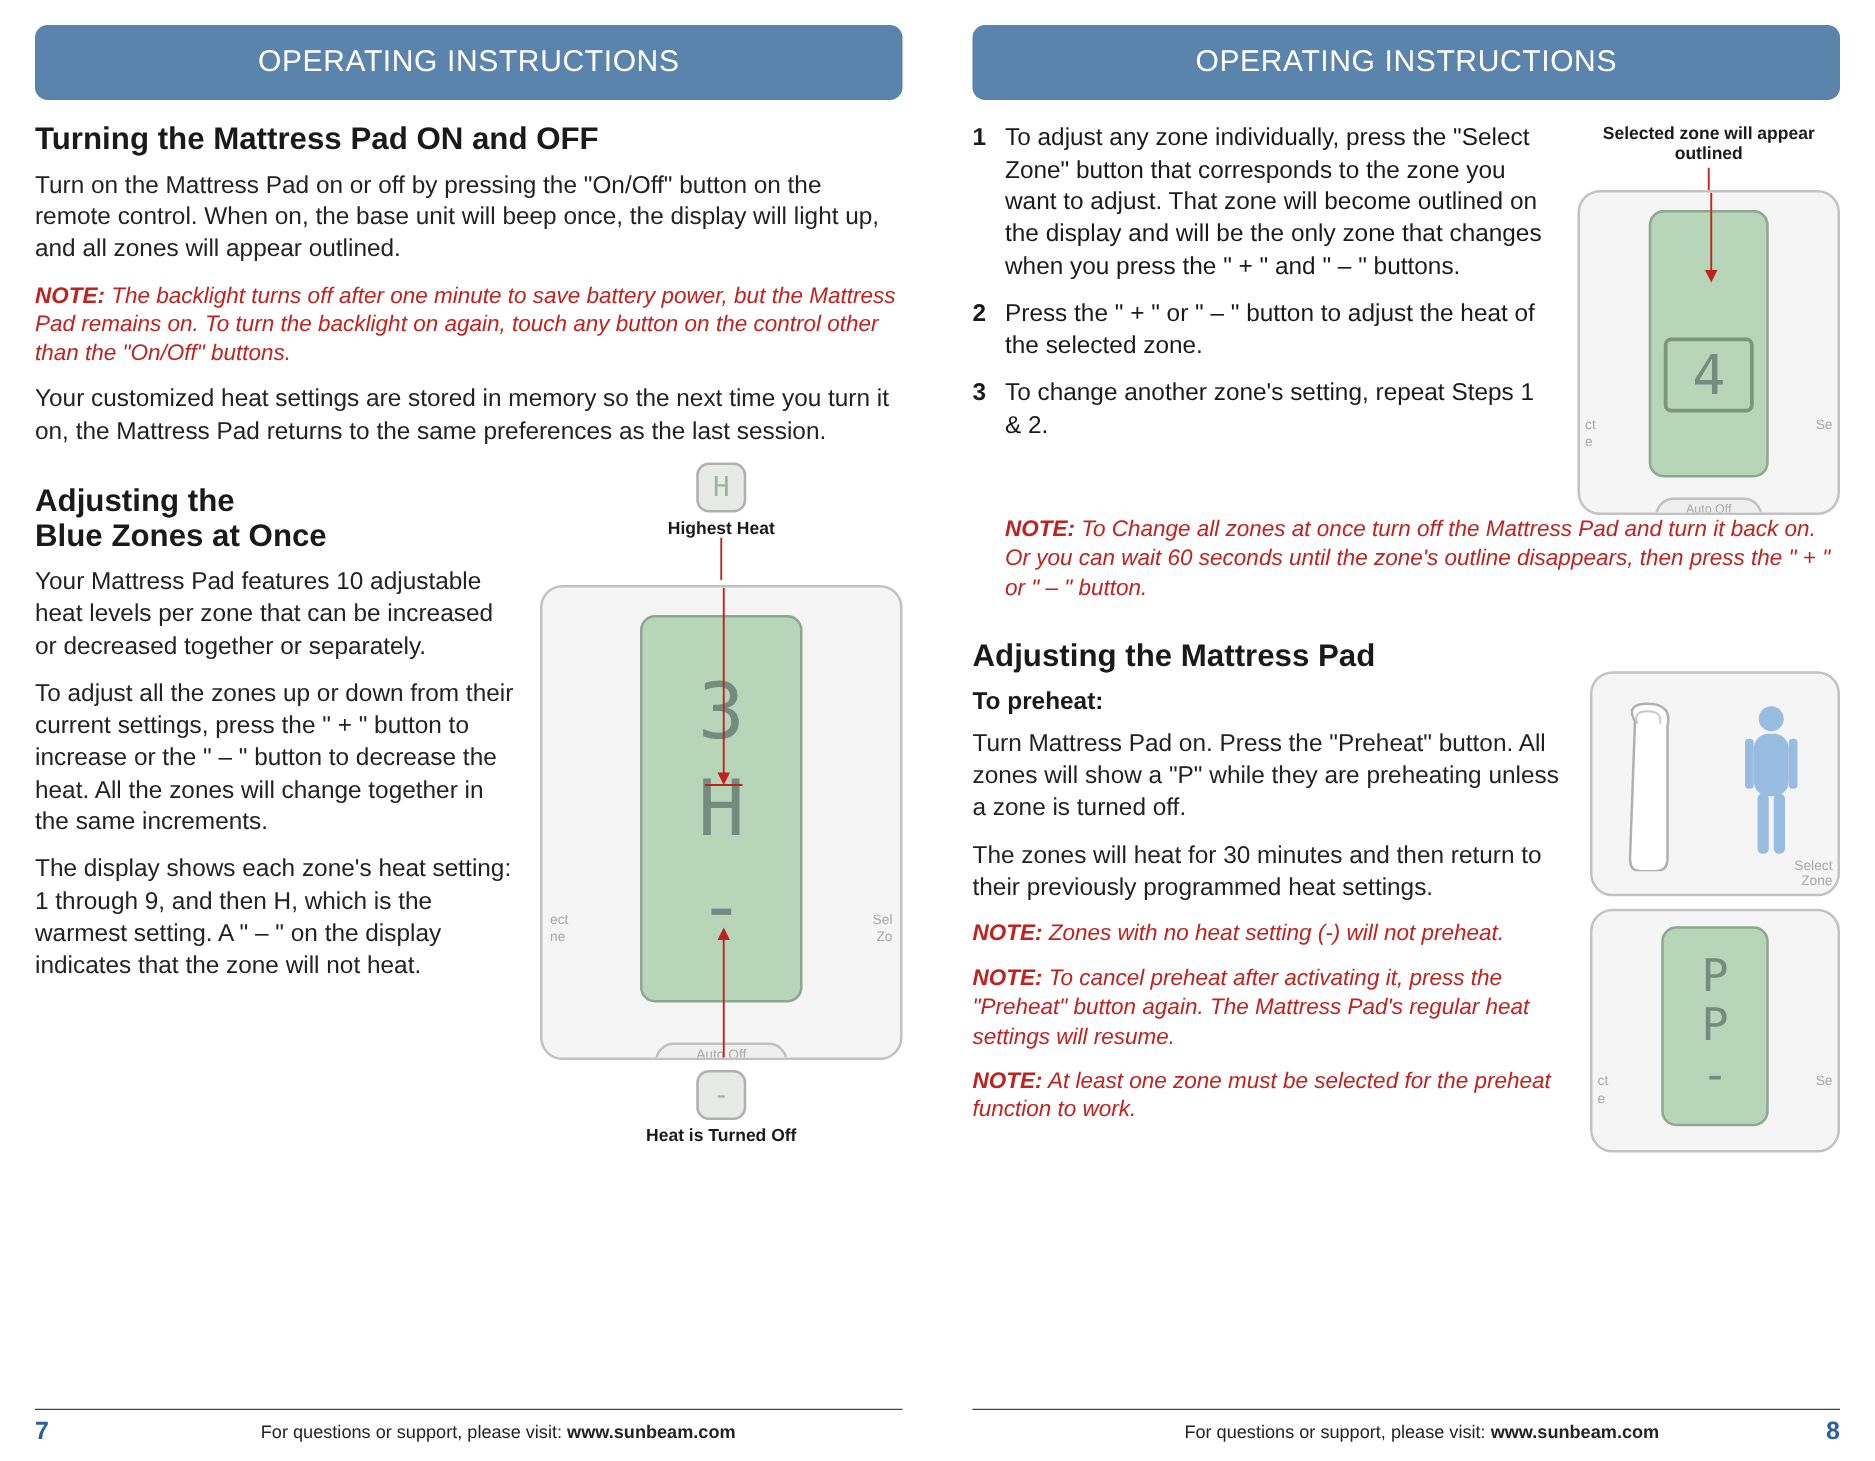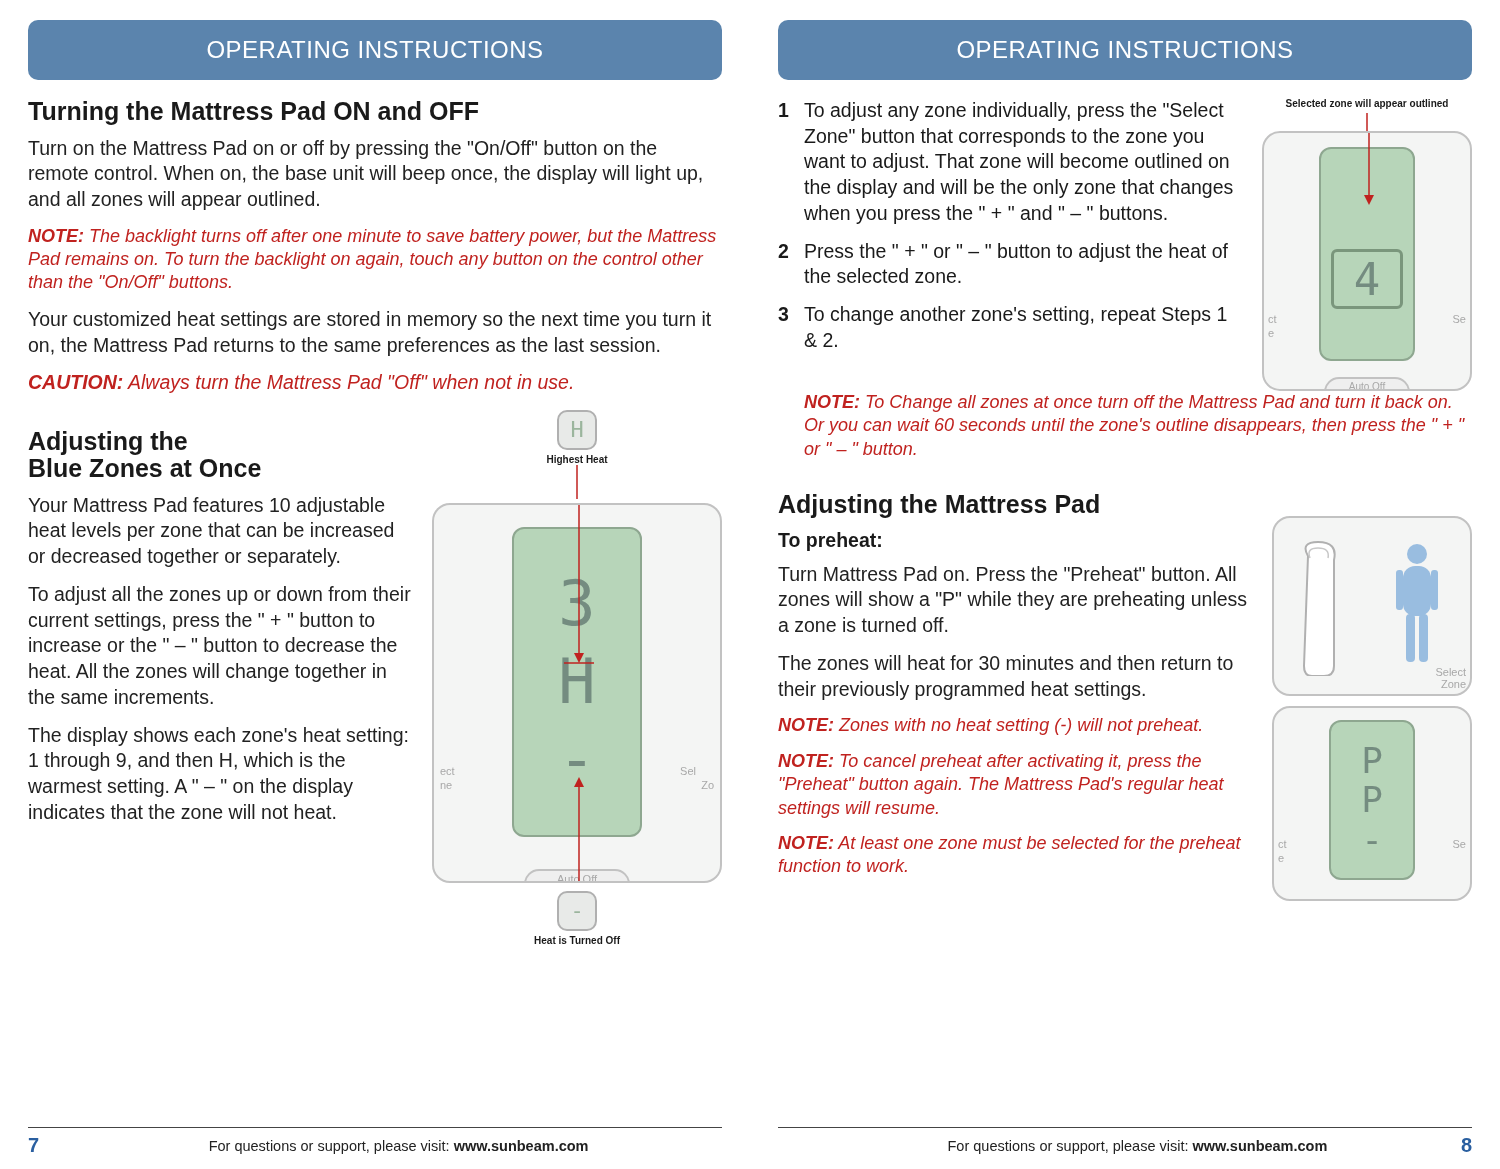--- a/index.html
+++ b/index.html
@@ -109,21 +109,21 @@
 }
 .pill-btn {
   width: 40px; height: 40px;
   border: 2px solid #b0b0b0;
   border-radius: 10px;
   background: #e8eae8;
   display: flex; align-items: center; justify-content: center;
   font-family: monospace; font-size: 22px; color: #9bb59d;
 }
 .caption {
-  font-size: 10px;
+  font-size: 14px;
   font-weight: 700;
   font-stretch: condensed;
   text-align: center;
 }
 .arrow-v { stroke: #c0221f; stroke-width: 1.5; fill: none; }
 .arrow-head { fill: #c0221f; }
 
 .footer {
   position: absolute;
   bottom: 12px;
@@ -176,24 +176,20 @@
     <span class="title">OPERATING INSTRUCTIONS</span>
   </div>
 
   <div class="section-title">Turning the Mattress Pad ON and OFF</div>
   <p class="body">Turn on the Mattress Pad on or off by pressing the "On/Off" button on the remote control. When on, the base unit will beep once, the display will light up, and all zones will appear outlined.</p>
   <p class="note">
     <span class="label">NOTE:</span>
     <span>The backlight turns off after one minute to save battery power, but the Mattress Pad remains on. To turn the backlight on again, touch any button on the control other than the "On/Off" buttons.</span>
   </p>
   <p class="body">Your customized heat settings are stored in memory so the next time you turn it on, the Mattress Pad returns to the same preferences as the last session.</p>
-  <p class="caution">
-    <span class="label">CAUTION:</span>
-    <span>Always turn the Mattress Pad "Off" when not in use.</span>
-  </p>
 
   <div class="flex-row">
     <div class="col-text">
       <div class="section-title" style="white-space:pre-line;">Adjusting the
 Blue Zones at Once</div>
       <p class="body">Your Mattress Pad features 10 adjustable heat levels per zone that can be increased or decreased together or separately.</p>
       <p class="body">To adjust all the zones up or down from their current settings, press the " + " button to increase or the " – " button to decrease the heat. All the zones will change together in the same increments.</p>
       <p class="body">The display shows each zone's heat setting: 1 through 9, and then H, which is the warmest setting. A " – " on the display indicates that the zone will not heat.</p>
     </div>
     <div class="col-fig fig-allzones">
@@ -201,21 +197,21 @@
         <div class="pill-btn" style="margin:0 auto 4px;">H</div>
         <div class="caption">Highest Heat</div>
         <svg width="20" height="34" style="display:block;margin:0 auto;">
           <line x1="10" y1="0" x2="10" y2="34" class="arrow-v"></line>
         </svg>
       </div>
       <div class="fig-box" style="position:relative;">
 
         <span class="small-label" style="left:6px; top:260px;">ect</span>
         <span class="small-label" style="left:6px; top:274px;">ne</span>
-        <span class="small-label" style="right:24px; top:260px;">Sel</span>
+        <span class="small-label" style="right:6px; top:260px;">Sel</span>
         <span class="small-label" style="right:6px; top:274px;">Zo</span>
         <div class="mini-oval" style="left:90px; right:90px; bottom:-18px; text-align:center; font-size:11px; color:#a8a8a8; padding-top:2px;">Auto Off</div>
 
         <div class="remote-lcd" style="width:130px;height:310px;margin:22px auto 0;position:relative;">
           <div style="font-size:62px;line-height:1;margin:8px 0;">3</div>
           <div style="font-size:62px;line-height:1;margin:8px 0;">H</div>
           <div style="font-size:62px;line-height:1;margin:8px 0;">-</div>
         </div>
 
         <svg width="290" height="380" style="position:absolute;top:0;left:0;pointer-events:none;">

